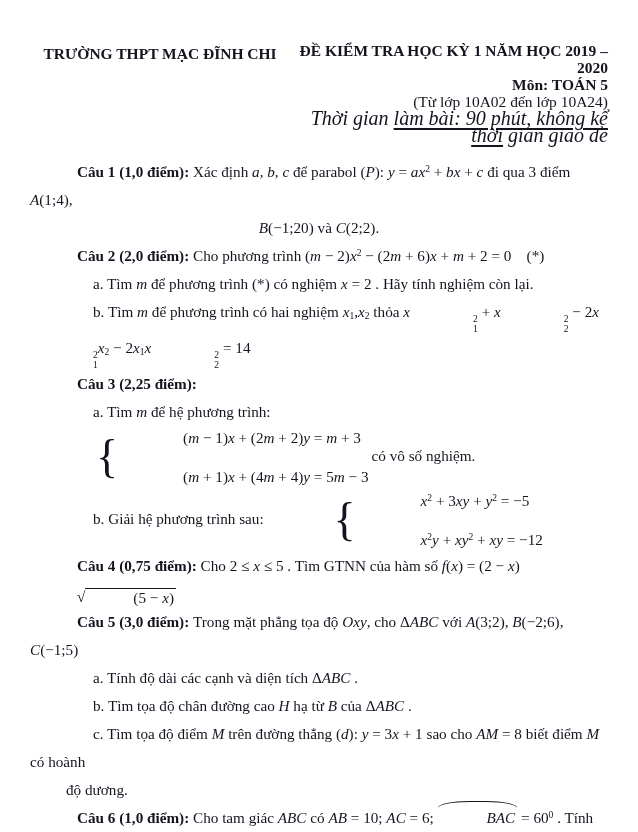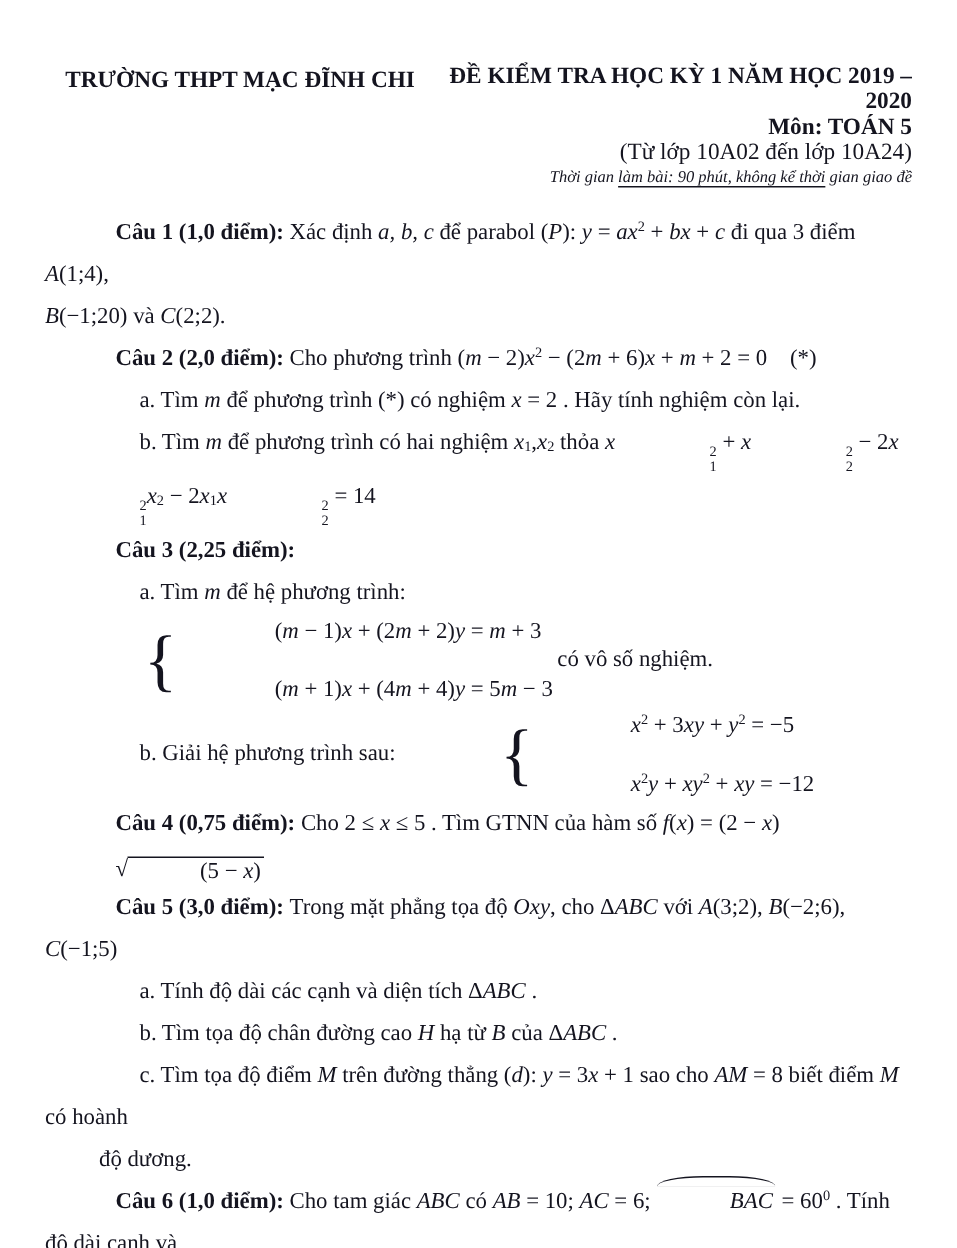--- a/index.html
+++ b/index.html
@@ -9,28 +9,28 @@
     color:#14141f;
   }
   .page{box-sizing:border-box;width:638px;height:648px;padding:42px 30px 0 30px;}
   
   .header{display:flex;width:100%;}
   .h-left{width:45%;text-align:center;font-weight:bold;font-size:15.5px;line-height:24px;}
   .h-right{width:55%;text-align:right;font-size:15.5px;line-height:17px;}
   .h-title{font-weight:bold;}
   .h-subject{font-weight:bold;}
   .h-classes{font-weight:normal;}
-  .h-time{font-style:italic;font-weight:normal;font-size:11px;}
+  .h-time{font-style:italic;font-weight:normal;font-size:20px;}
   .u{text-decoration:underline;text-underline-offset:3px;}
   
   .doc{margin-top:14px;font-size:15.2px;}
   .para{margin:0;line-height:28px;text-align:left;}
   .para.cau{text-indent:47px;}
   .para.item{text-indent:63px;}
-  .para.cont{text-indent:0;}
+  .para.cont{text-indent:0;text-align:center;}
   .para.cont2{text-indent:36px;}
   .b{font-weight:bold;}
   .i{font-style:italic;}
   .sup,.sub{font-size:0.63em;line-height:0;}
   .sup{vertical-align:0.55em;}
   .sub{vertical-align:-0.2em;}
   .ss{display:inline-flex;flex-direction:column;font-size:0.63em;line-height:1.02;vertical-align:-0.55em;text-align:left;}
   .ss span{display:block;}
   .sqrt{display:inline-flex;align-items:flex-start;line-height:1.12;vertical-align:-3px;}
   .rad{line-height:1.12;}

